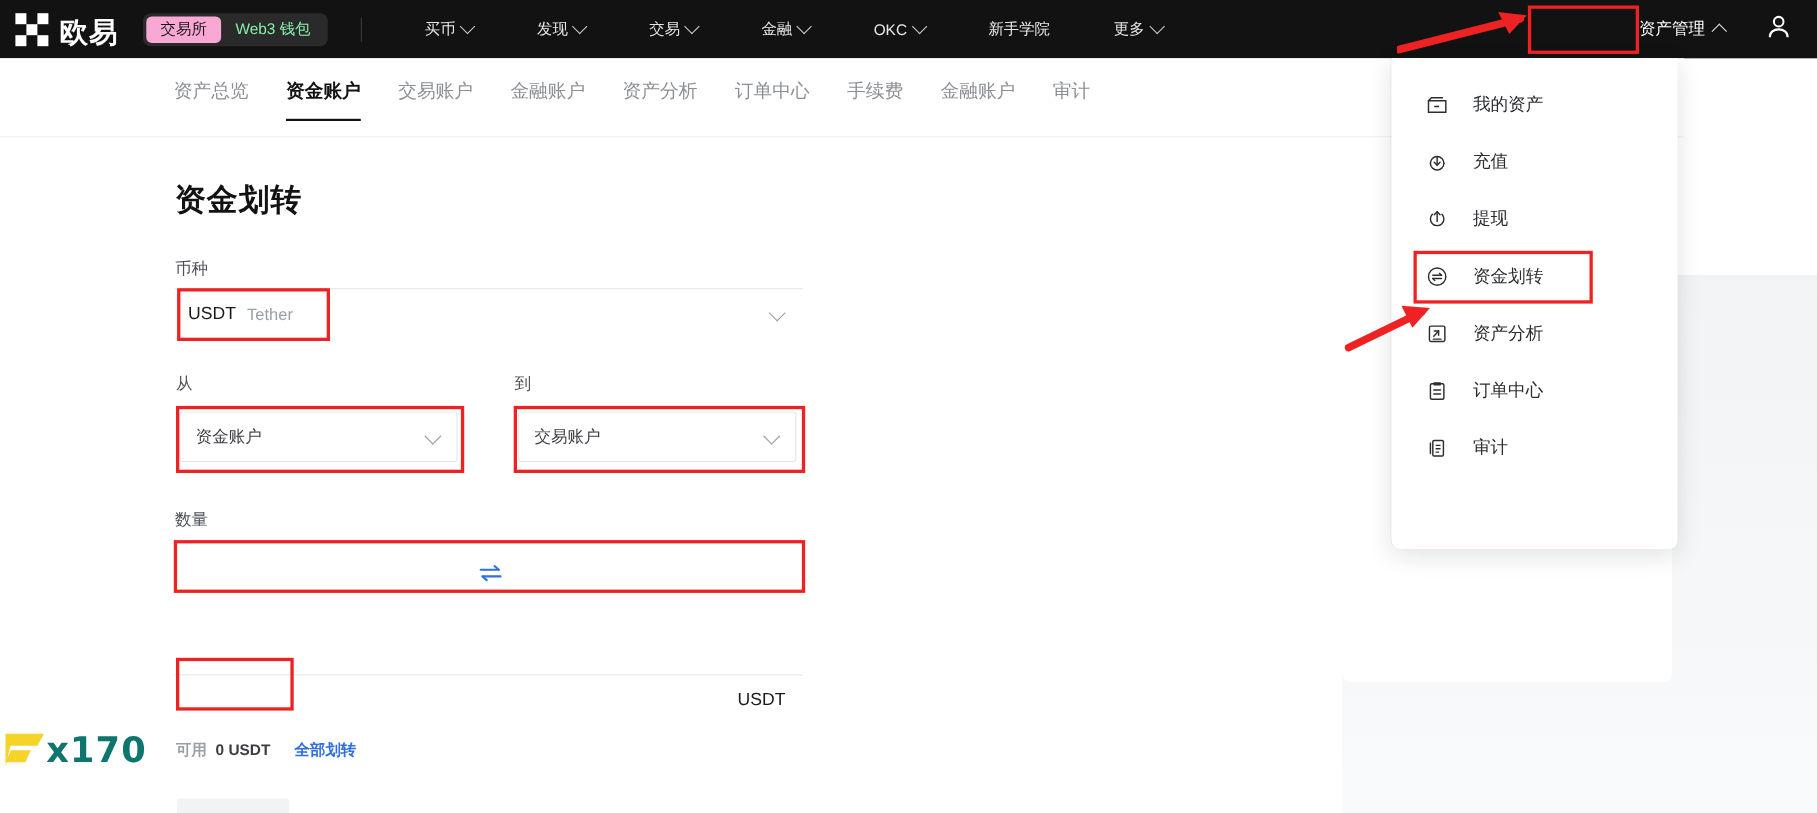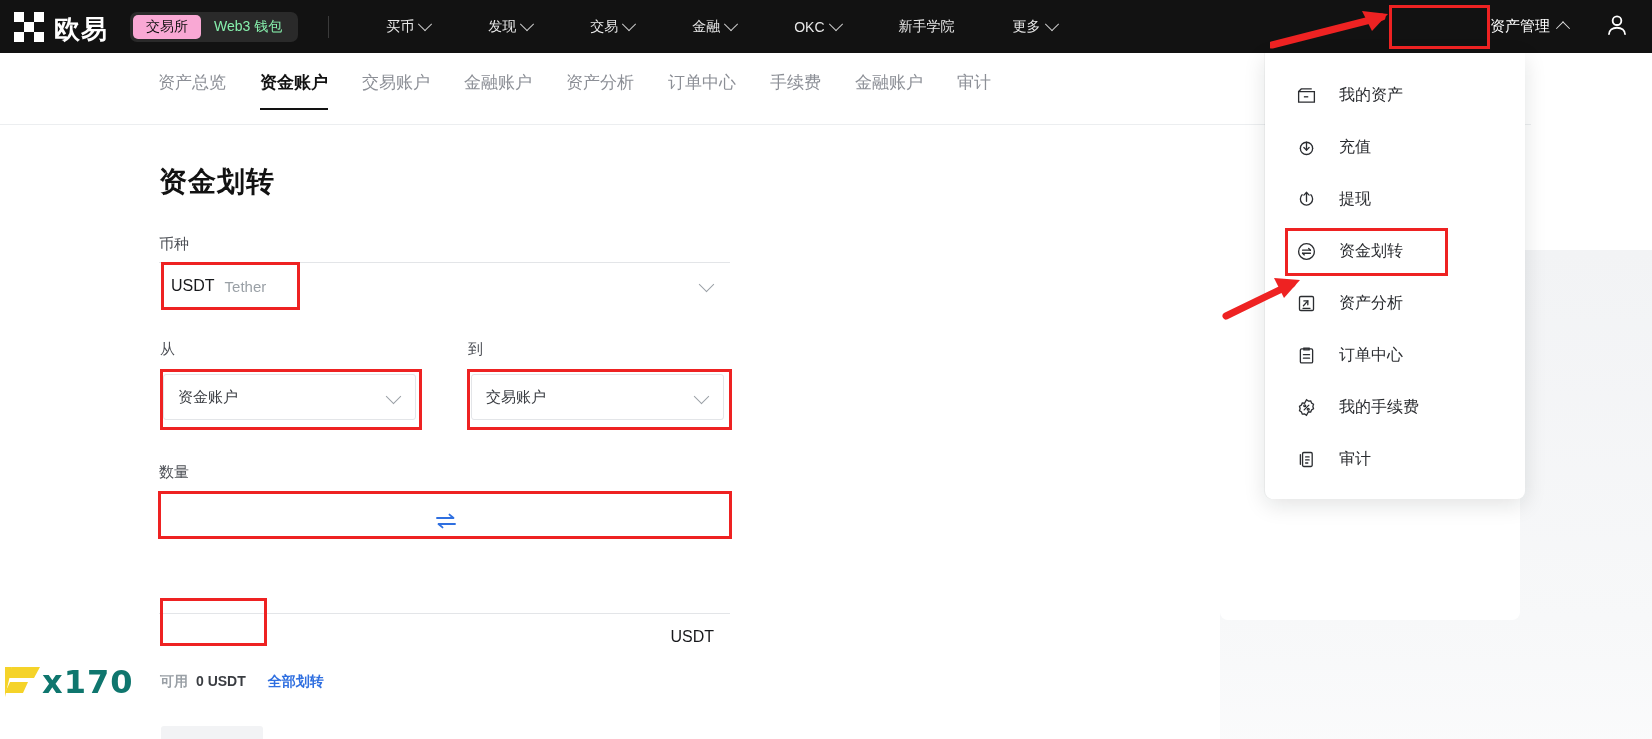--- a/index.html
+++ b/index.html
@@ -607,31 +607,20 @@
         <svg width="21" height="21" viewBox="0 0 24 24" fill="none" stroke="currentColor" stroke-width="1.5" stroke-linecap="round">
           <rect x="5" y="4.5" width="14" height="16" rx="1.5"></rect>
           <path d="M9 3.5h6v2H9z"></path>
           <path d="M8.5 11h7"></path>
             <path d="M8.5 15h7"></path>
         </svg>
       </span>
       <span class="dd-label">订单中心</span>
     </div>
 
-    <div class="dd-item">
-      <span class="dd-icon">
-        <svg width="21" height="21" viewBox="0 0 24 24" fill="none" stroke="currentColor" stroke-width="1.5" stroke-linecap="round">
-          <path d="M12 3.2l2.2 1.5 2.6-.3 1 2.4 2.2 1.4-.7 2.6.7 2.6-2.2 1.4-1 2.4-2.6-.3L12 20.8l-2.2-1.5-2.6.3-1-2.4L4 15.8l.7-2.6L4 10.6l2.2-1.4 1-2.4 2.6.3z"></path>
-          <circle cx="10" cy="10" r="1.1"></circle>
-            <circle cx="14" cy="14" r="1.1"></circle>
-          <path d="M14.7 9.3 9.3 14.7"></path>
-        </svg>
-      </span>
-      <span class="dd-label">我的手续费</span>
-    </div>
 
     <div class="dd-item">
       <span class="dd-icon">
         <svg width="21" height="21" viewBox="0 0 24 24" fill="none" stroke="currentColor" stroke-width="1.5" stroke-linecap="round">
           <rect x="7.5" y="4" width="11" height="16" rx="1.3"></rect>
           <path d="M5 6.5v11"></path>
           <path d="M11 9h4"></path>
             <path d="M11 12.5h4"></path>
             <path d="M11 16h2.5"></path>
         </svg>

